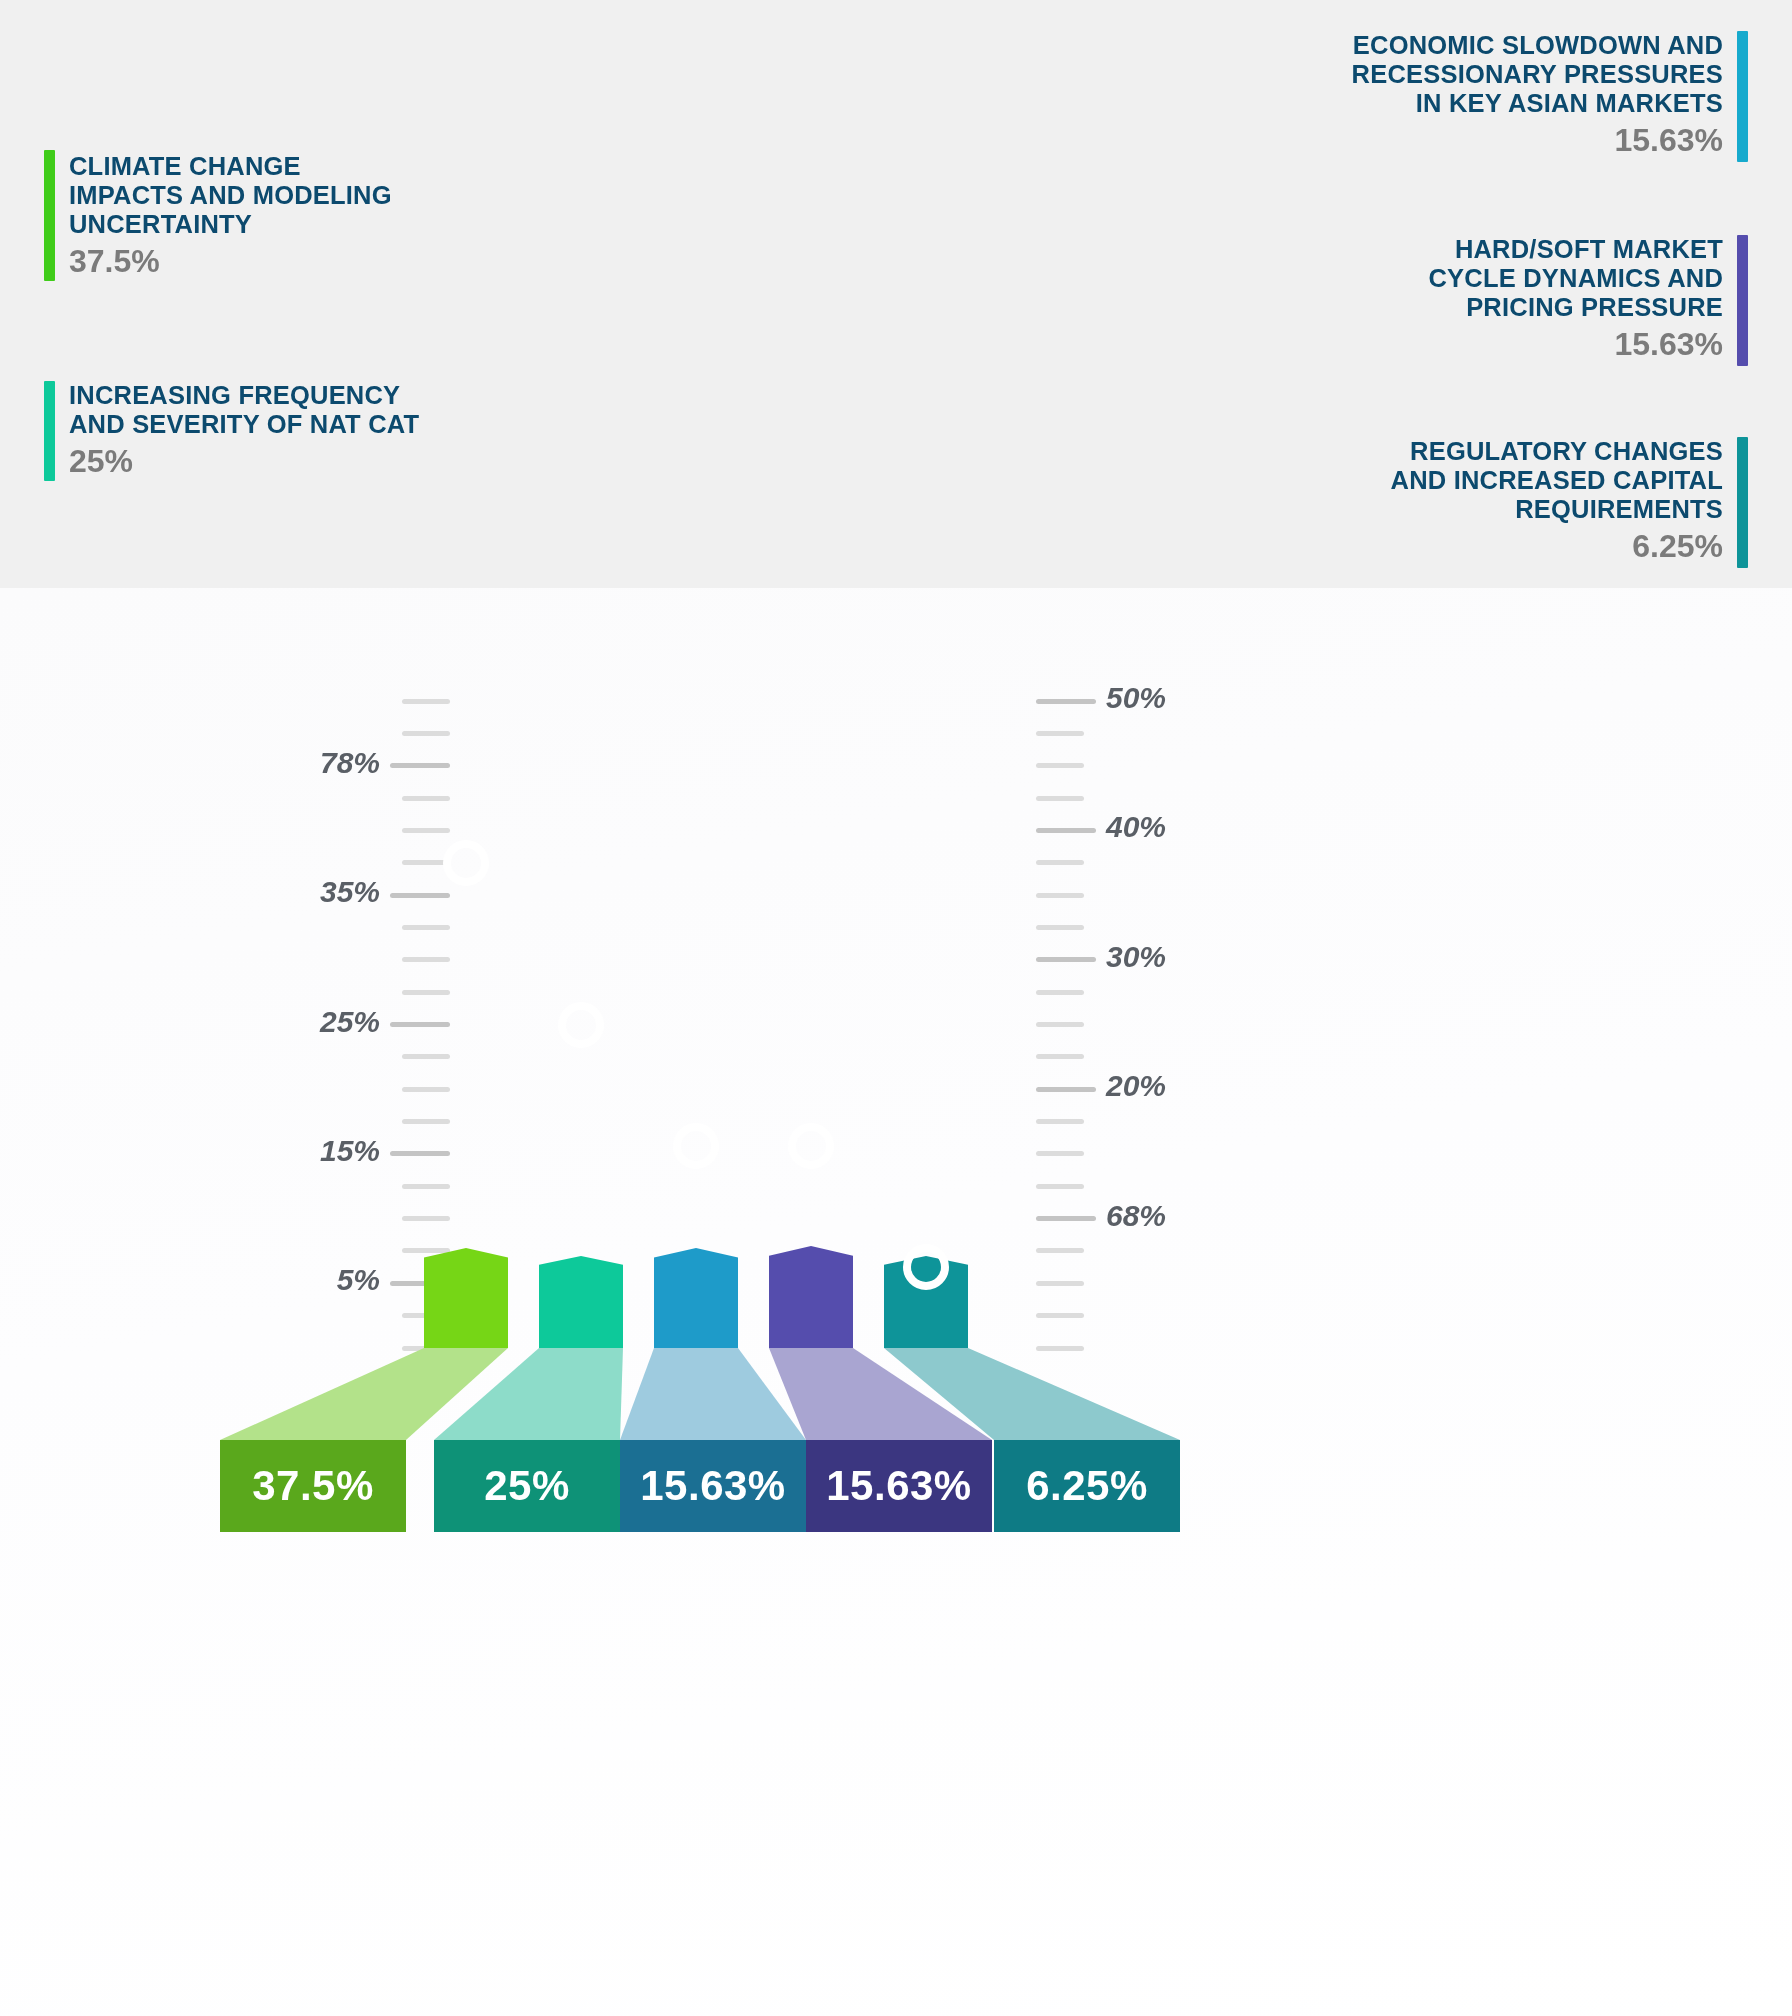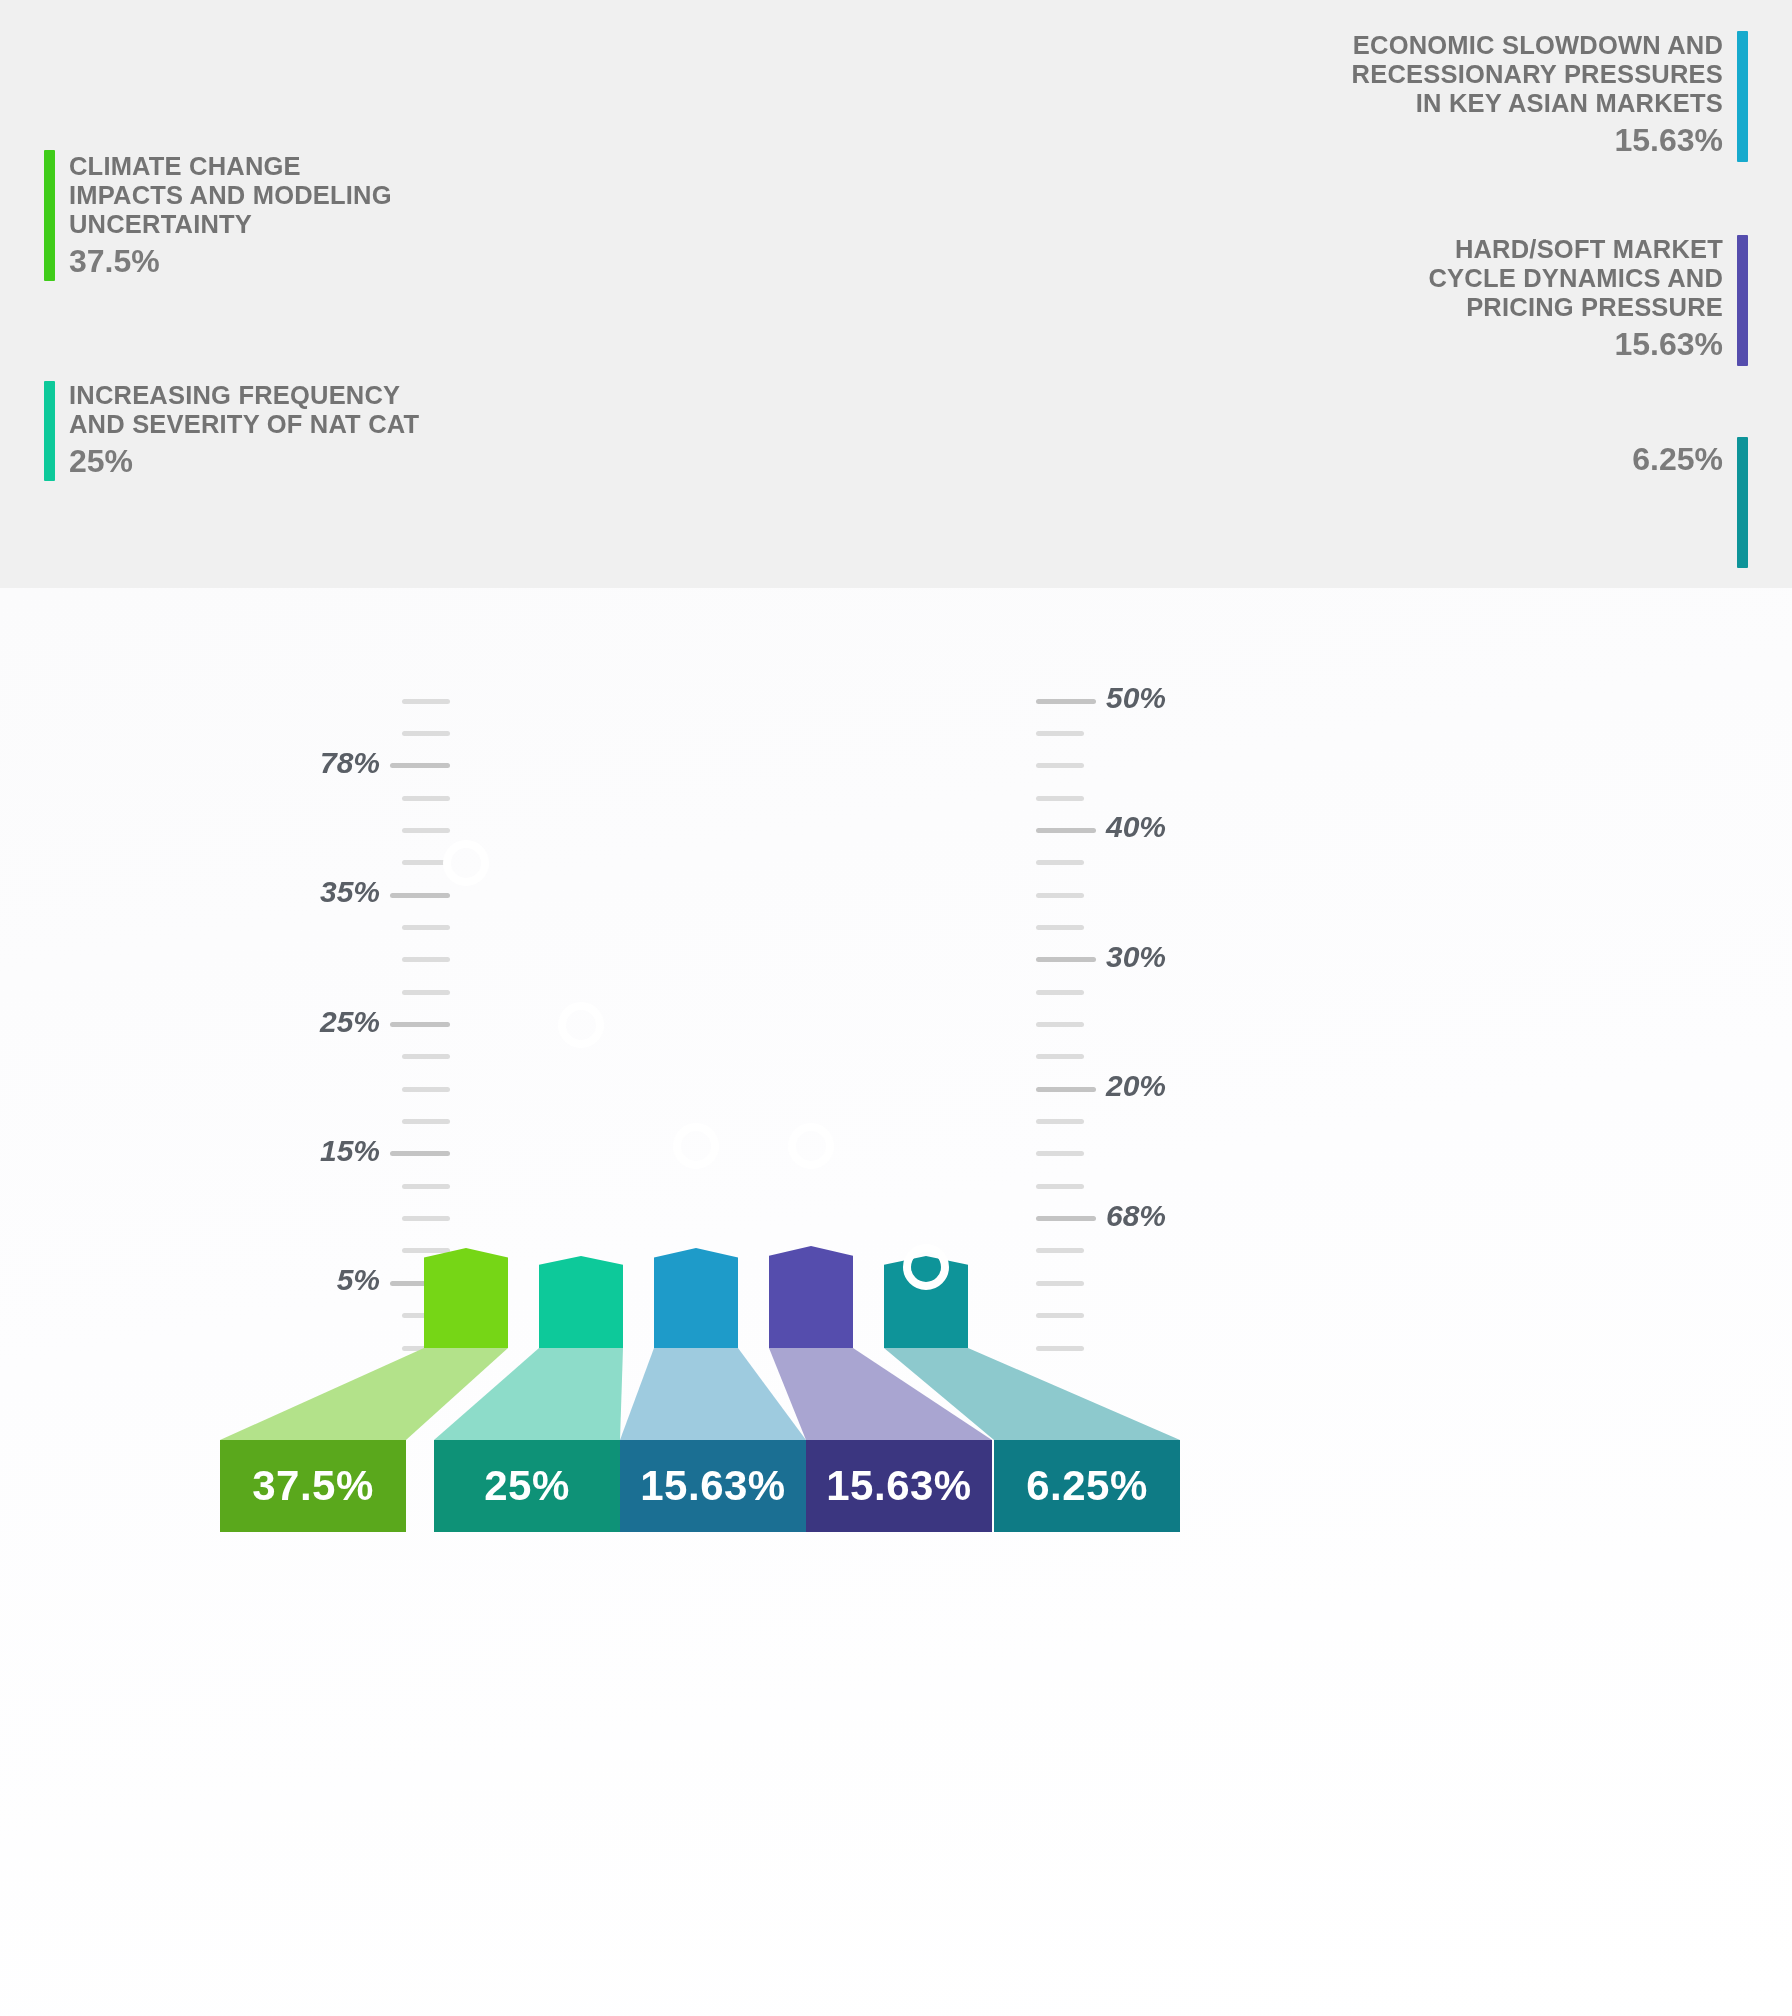--- a/index.html
+++ b/index.html
@@ -20,21 +20,21 @@
   .legend-block.left  { flex-direction:row; }
   .legend-block.right { flex-direction:row-reverse; }
 
   .legend-bar { width:11px; flex:0 0 11px; border-radius:1px; }
   .legend-text-wrap { display:flex; flex-direction:column; }
   .legend-block.left  .legend-text-wrap { padding-left:14px; align-items:flex-start; text-align:left;justify-content:flex-end; }
   .legend-block.right .legend-text-wrap { padding-right:14px; align-items:flex-end; text-align:right; }
 
   .legend-title {
     font-size:25.5px; font-weight:bold; line-height:1.135;
-    color:#737373; letter-spacing:0.2px; white-space:pre-line;
+    color:#0c4a6e; letter-spacing:0.2px; white-space:pre-line;
   }
   .legend-pct {
     font-size:32px; font-weight:bold; color:#7b7b7b;
     line-height:1.18; margin-top:4px;
   }
 
   
   #chart-area {
     position:absolute; left:0; top:588px; width:1792px; height:1428px;
     background:linear-gradient(170deg,#fbfbfc 0%,#fdfdfe 45%,#ffffff 100%);
@@ -122,20 +122,23 @@
       <div class="legend-title">HARD/SOFT MARKET
 CYCLE DYNAMICS AND
 PRICING PRESSURE</div>
       <div class="legend-pct">15.63%</div>
     </div>
   </div>
 
   <div class="legend-block right" id="legend-4" style="right:44px; top:437px;">
     <div class="legend-bar" style="background:#0e9499; height:131px;"></div>
     <div class="legend-text-wrap">
+      <div class="legend-title">REGULATORY CHANGES
+AND INCREASED CAPITAL
+REQUIREMENTS</div>
       <div class="legend-pct">6.25%</div>
     </div>
   </div>
 
 </div>
 
 <div id="chart-area">
 
   <div class="scale" id="scale-left" style="left:330px;">
       <div class="tick minor" style="top: 757.5px;"></div>

